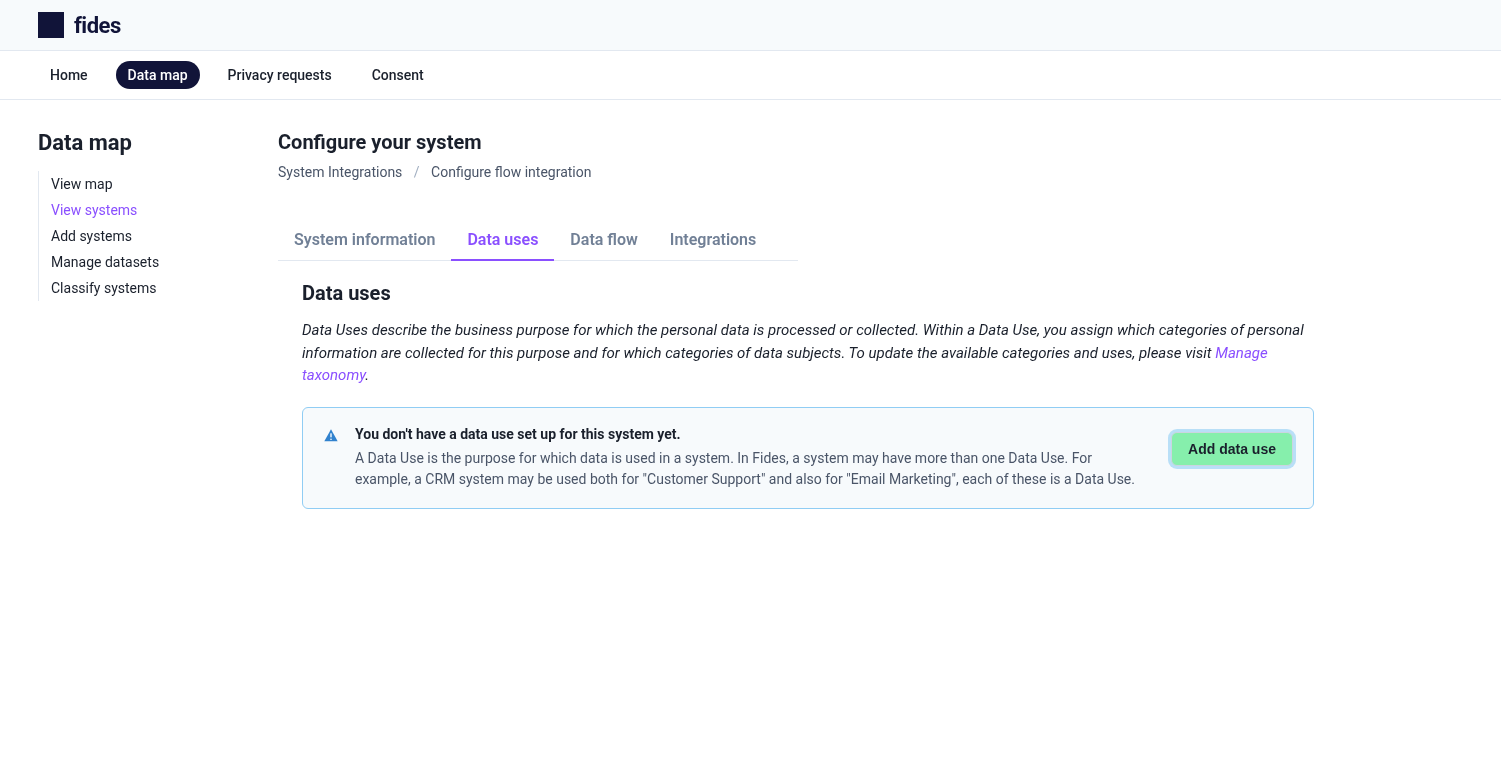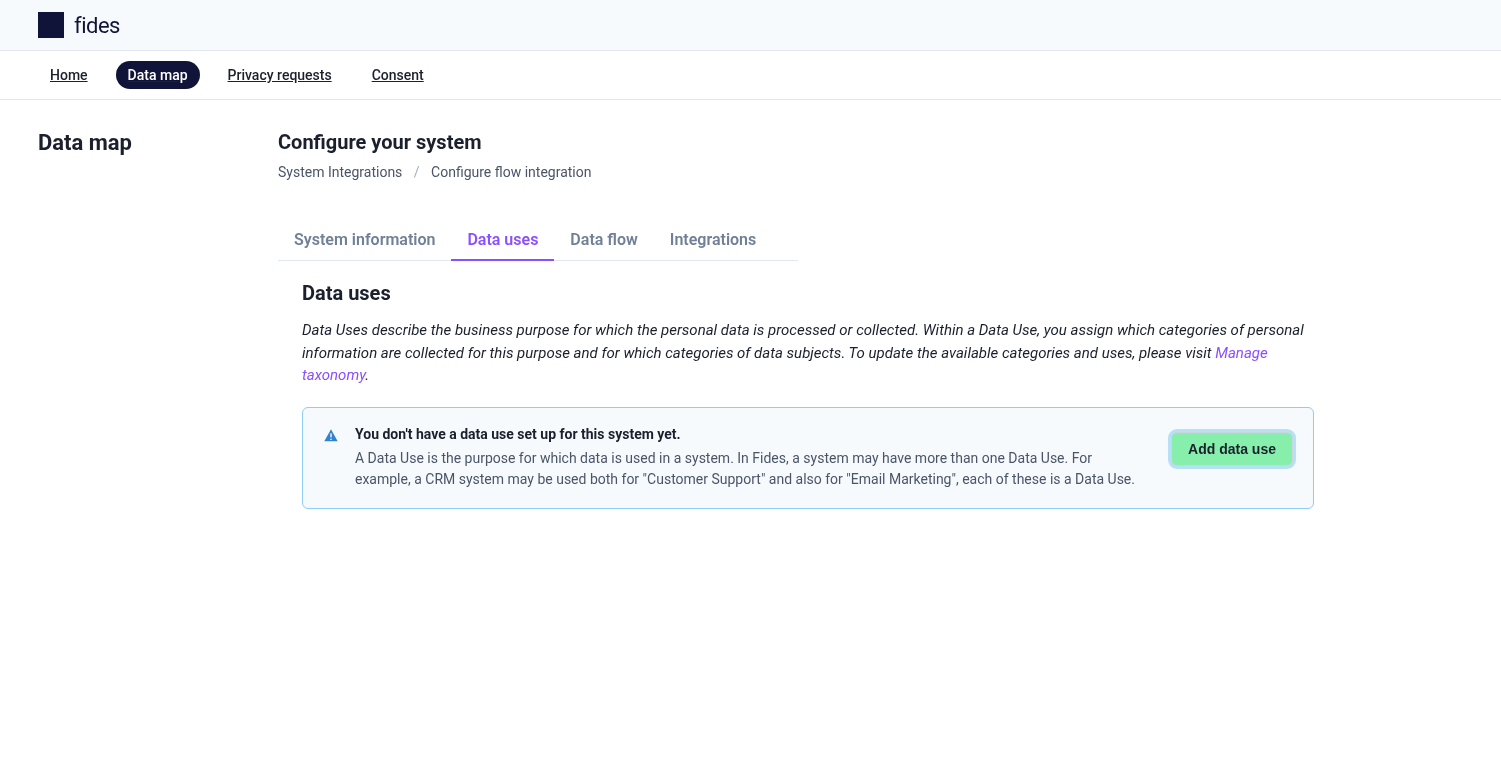--- a/index.html
+++ b/index.html
@@ -24,30 +24,29 @@
       align-items: center;
       gap: 10px;
     }
     .logo-square {
       width: 26px;
       height: 26px;
       background: #111439;
     }
     .logo-text {
       font-size: 22px;
-      font-weight: 400;
+      font-weight: 700;
       color: #111439;
       letter-spacing: -0.5px;
     }
     .nav-bar {
       border-bottom: 1px solid #e2e8f0;
       padding: 10px 38px;
       display: flex;
       gap: 16px;
-      text-decoration: underline;
     }
     .nav-item {
       padding: 6px 12px;
       font-size: 14px;
       font-weight: 500;
       color: #1a202c;
       cursor: pointer;
       border-radius: 16px;
     }
     .nav-item.active {
@@ -199,20 +198,27 @@
 <div class="nav-bar">
   <div class="nav-item">Home</div>
   <div class="nav-item active">Data map</div>
   <div class="nav-item">Privacy requests</div>
   <div class="nav-item">Consent</div>
 </div>
 
 <div class="page-body">
   <aside class="sidebar">
     <h2 class="sidebar-title">Data map</h2>
+    <div class="sidebar-list">
+      <div class="sidebar-item">View map</div>
+      <div class="sidebar-item active">View systems</div>
+      <div class="sidebar-item">Add systems</div>
+      <div class="sidebar-item">Manage datasets</div>
+      <div class="sidebar-item">Classify systems</div>
+    </div>
   </aside>
 
   <main class="main">
     <h1 class="page-title">Configure your system</h1>
 
     <div class="breadcrumb">
       <span>System Integrations</span>
       <span class="breadcrumb-sep">/</span>
       <span>Configure flow integration</span>
     </div>

